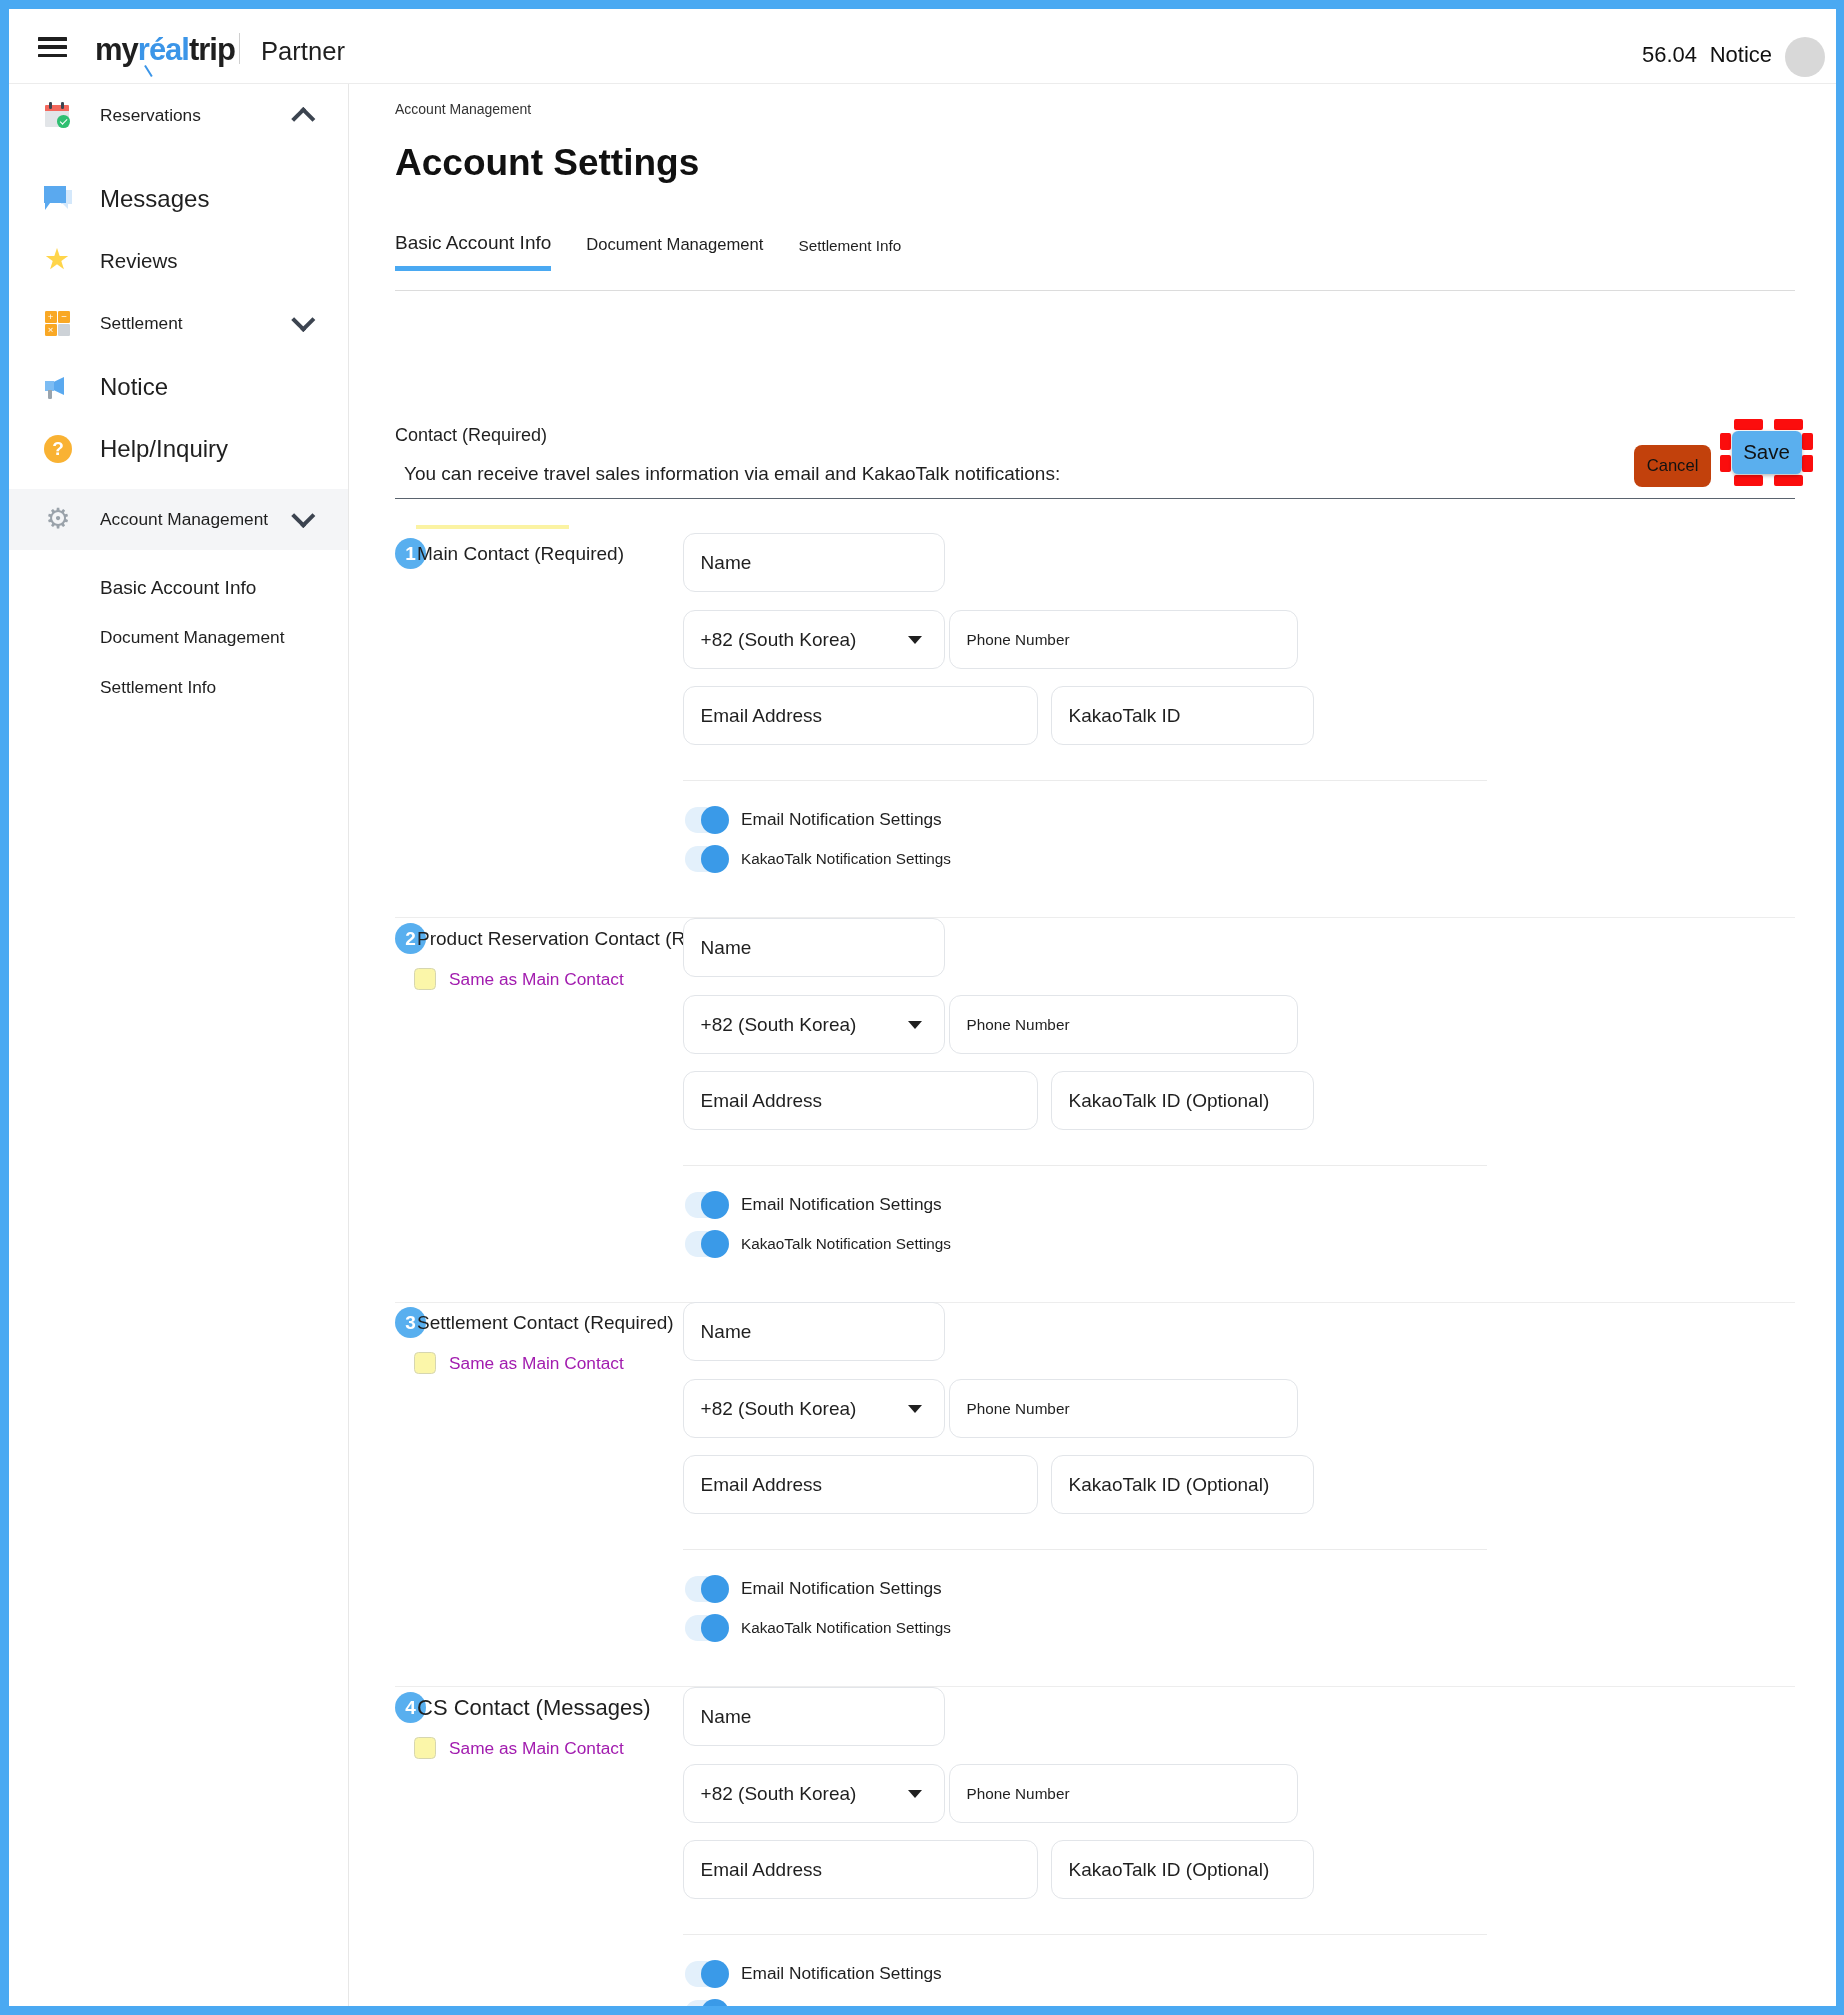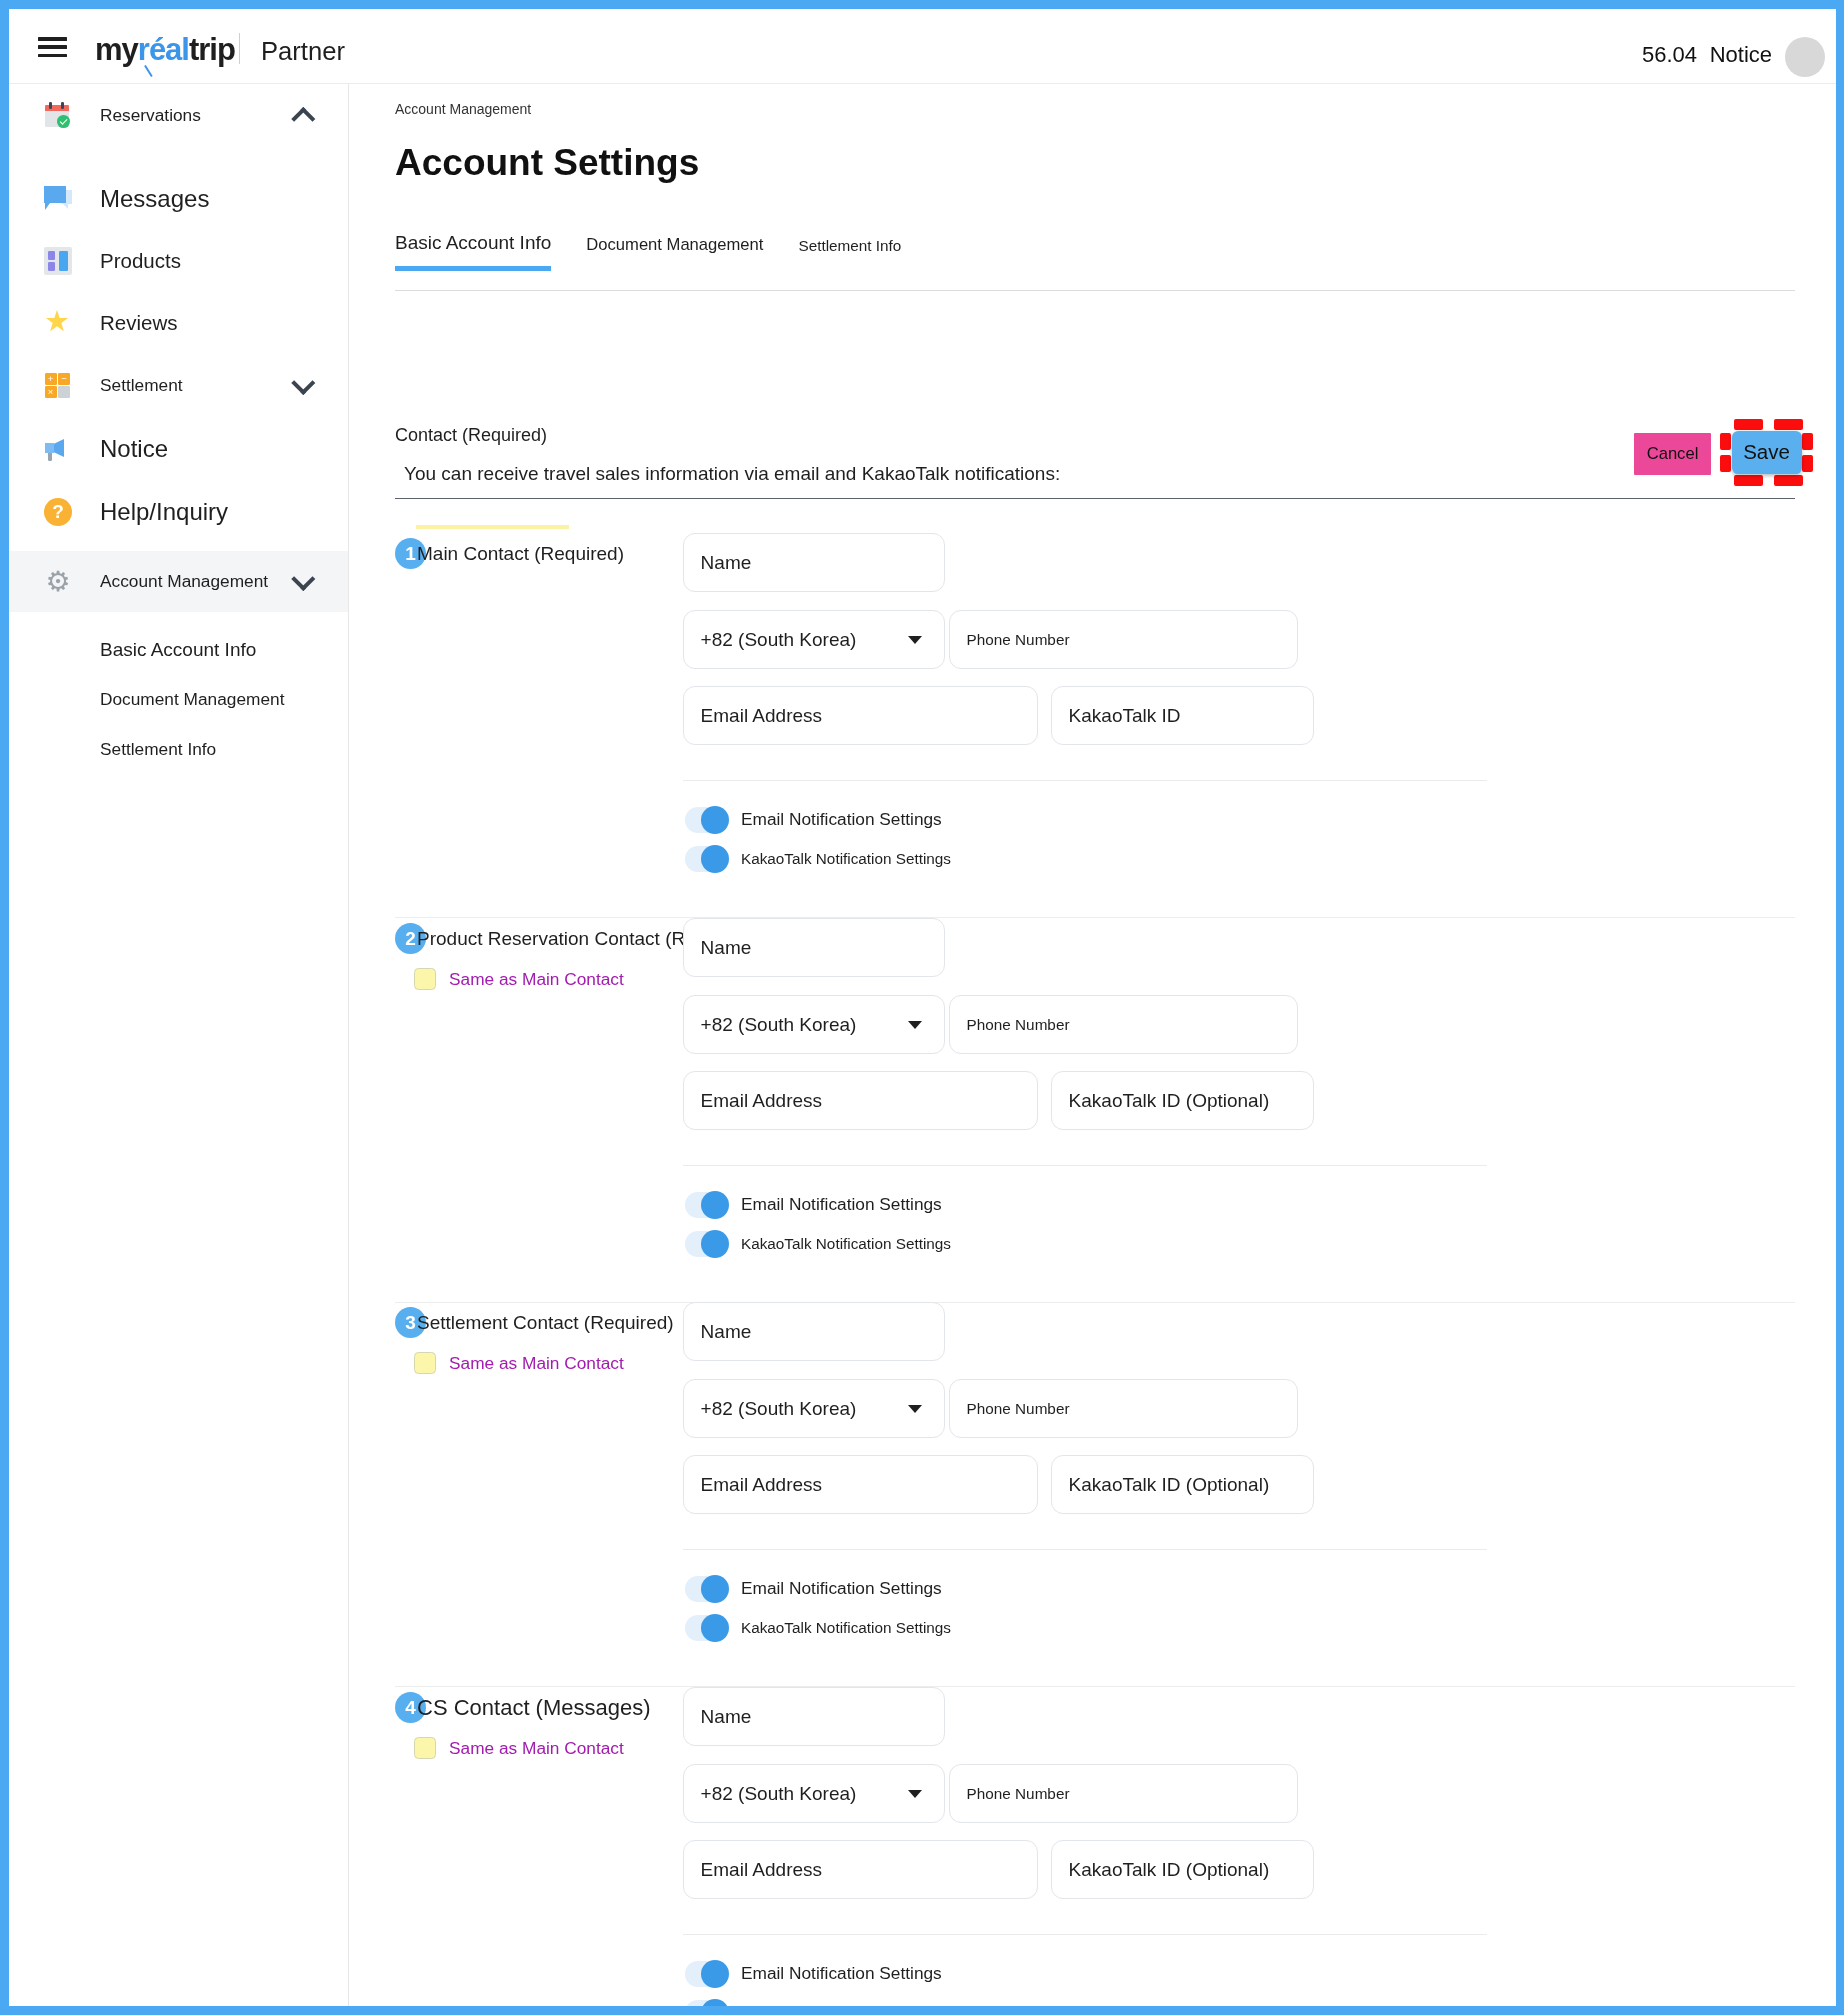--- a/index.html
+++ b/index.html
@@ -167,23 +167,23 @@
 
   #sec-label {
     position: absolute; left: 45px; top: 341px;
     font-size: 18px; color: #1f1f1f;
   }
   #sec-desc {
     position: absolute; left: 54px; top: 379px;
     font-size: 19px; color: #1f1f1f;
   }
   #btn-cancel {
-    position: absolute; left: 1284px; top: 349px;
-    width: 77px; height: 42px; border-radius: 1px;
-    background: #ec4899; border: none;
+    position: absolute; left: 1284px; top: 361px;
+    width: 77px; height: 42px; border-radius: 8px;
+    background: #c2410c; border: none;
     font-size: 16.6px; color: #111; cursor: pointer;
     font-family: "Liberation Sans", sans-serif;
   }
   #save-wrap { position: absolute; left: 1370px; top: 335px; width: 93px; height: 66px; }
   #btn-save {
     position: absolute; left: 11.5px; top: 11.5px;
     width: 70px; height: 43px; border-radius: 6.4px;
     background: #5aafee; border: none;
     font-size: 20.5px; color: #111; cursor: pointer;
     box-shadow: 0 1.9px 3.8px rgba(0,0,0,.25);
@@ -304,30 +304,20 @@
     <div class="nav-row" style="margin-top:22px;">
       <div class="nav-icon">
           <div class="ic-msg">
             <div class="b2"></div>
             <div class="b1"></div>
           </div>
         </div>
       <div class="nav-label big">Messages</div>
     </div>
 
-    <div class="nav-row" style="margin-top:1.3px;">
-      <div class="nav-icon">
-          <div class="ic-prod">
-            <div class="s1"></div>
-            <div class="s2"></div>
-            <div class="s3"></div>
-          </div>
-        </div>
-      <div class="nav-label big" style="font-size:20.5px;">Products</div>
-    </div>
 
     <div class="nav-row" style="margin-top:1.3px;">
       <div class="nav-icon">
           <div class="ic-star">★</div>
         </div>
       <div class="nav-label big" style="font-size:20.5px;">Reviews</div>
     </div>
 
     <div class="nav-row" style="margin-top:1.3px;">
       <div class="nav-icon">

